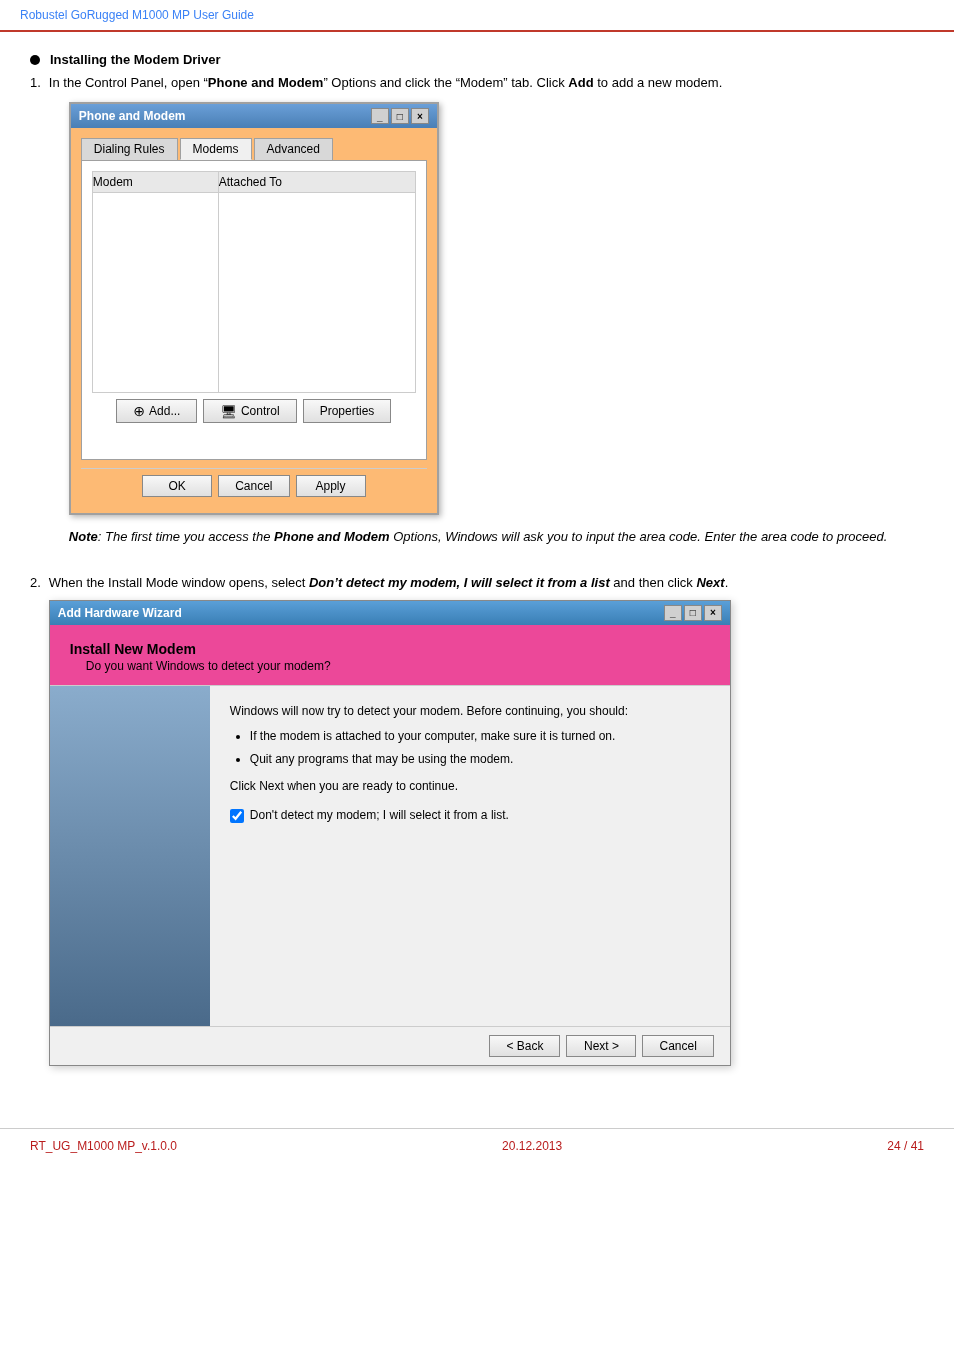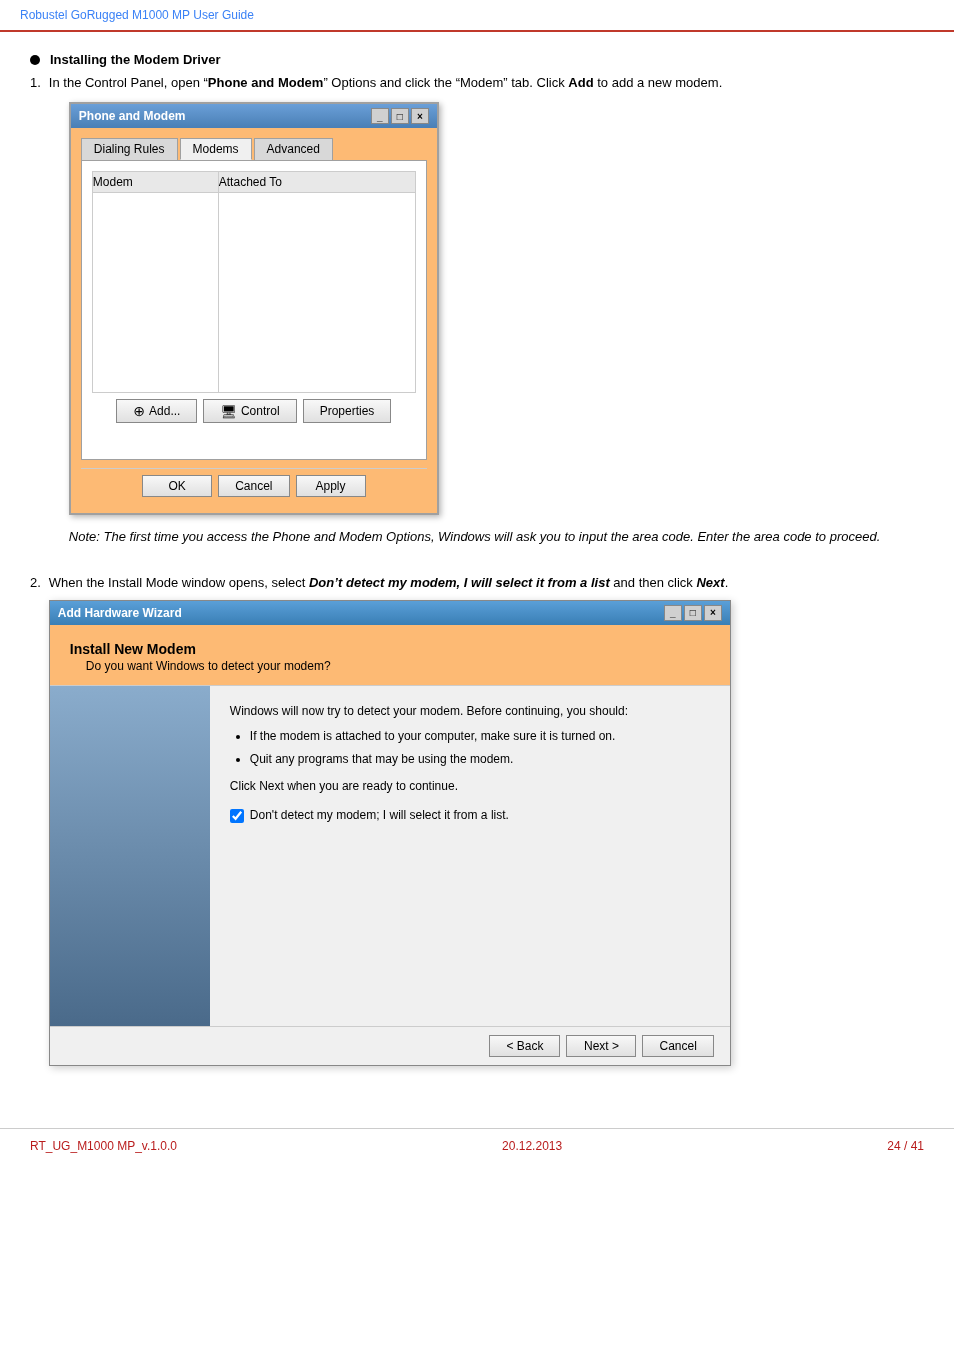--- a/index.html
+++ b/index.html
@@ -194,21 +194,21 @@
 
     
     .note-text {
       font-size: 13px;
       font-style: italic;
       margin: 10px 0 18px 20px;
       line-height: 1.5;
     }
     .note-text strong {
       font-style: italic;
-      font-weight: normal;
+      font-weight: bold;
     }
 
     
     .wizard-window {
       border: 1px solid #888;
       background: #f0f0f0;
       width: 682px;
       margin: 12px 0 12px 0;
       box-shadow: 2px 2px 8px rgba(0,0,0,0.2);
     }
@@ -220,21 +220,21 @@
       font-weight: bold;
       display: flex;
       align-items: center;
       justify-content: space-between;
     }
     .wizard-body {
       display: flex;
       flex-direction: column;
     }
     .wizard-header {
-      background: #fdba74;
+      background: #ec4899;
       padding: 16px 20px 12px 20px;
       border-bottom: 1px solid #ccc;
     }
     .wizard-header-title {
       font-weight: bold;
       font-size: 14px;
       margin-bottom: 2px;
     }
     .wizard-header-subtitle {
       font-size: 12px;

